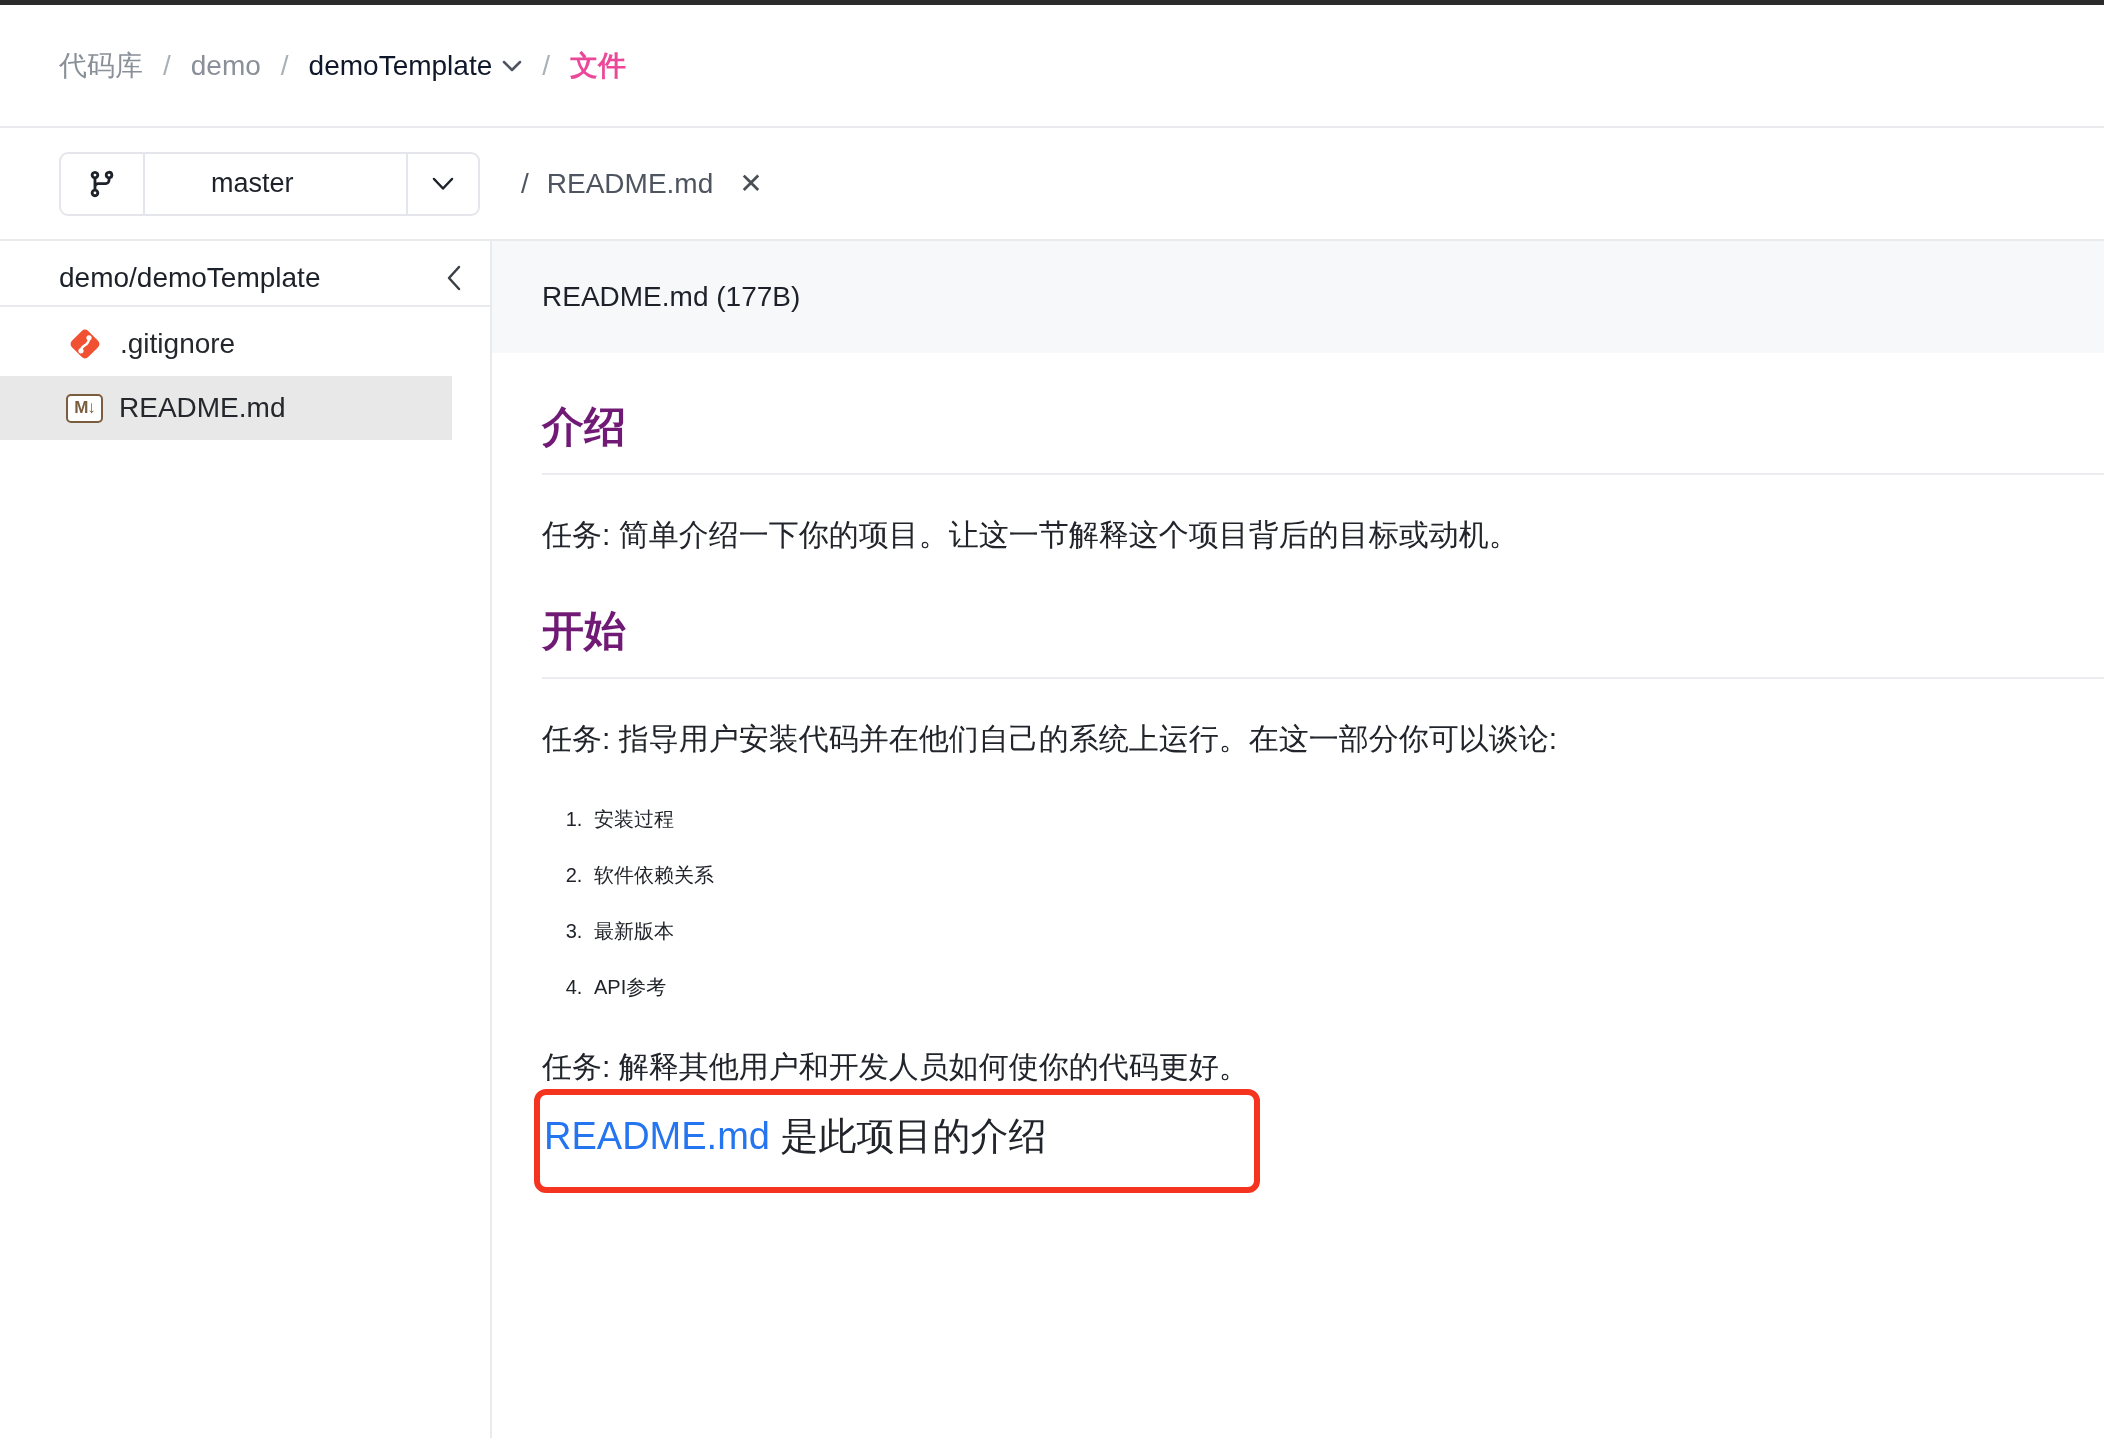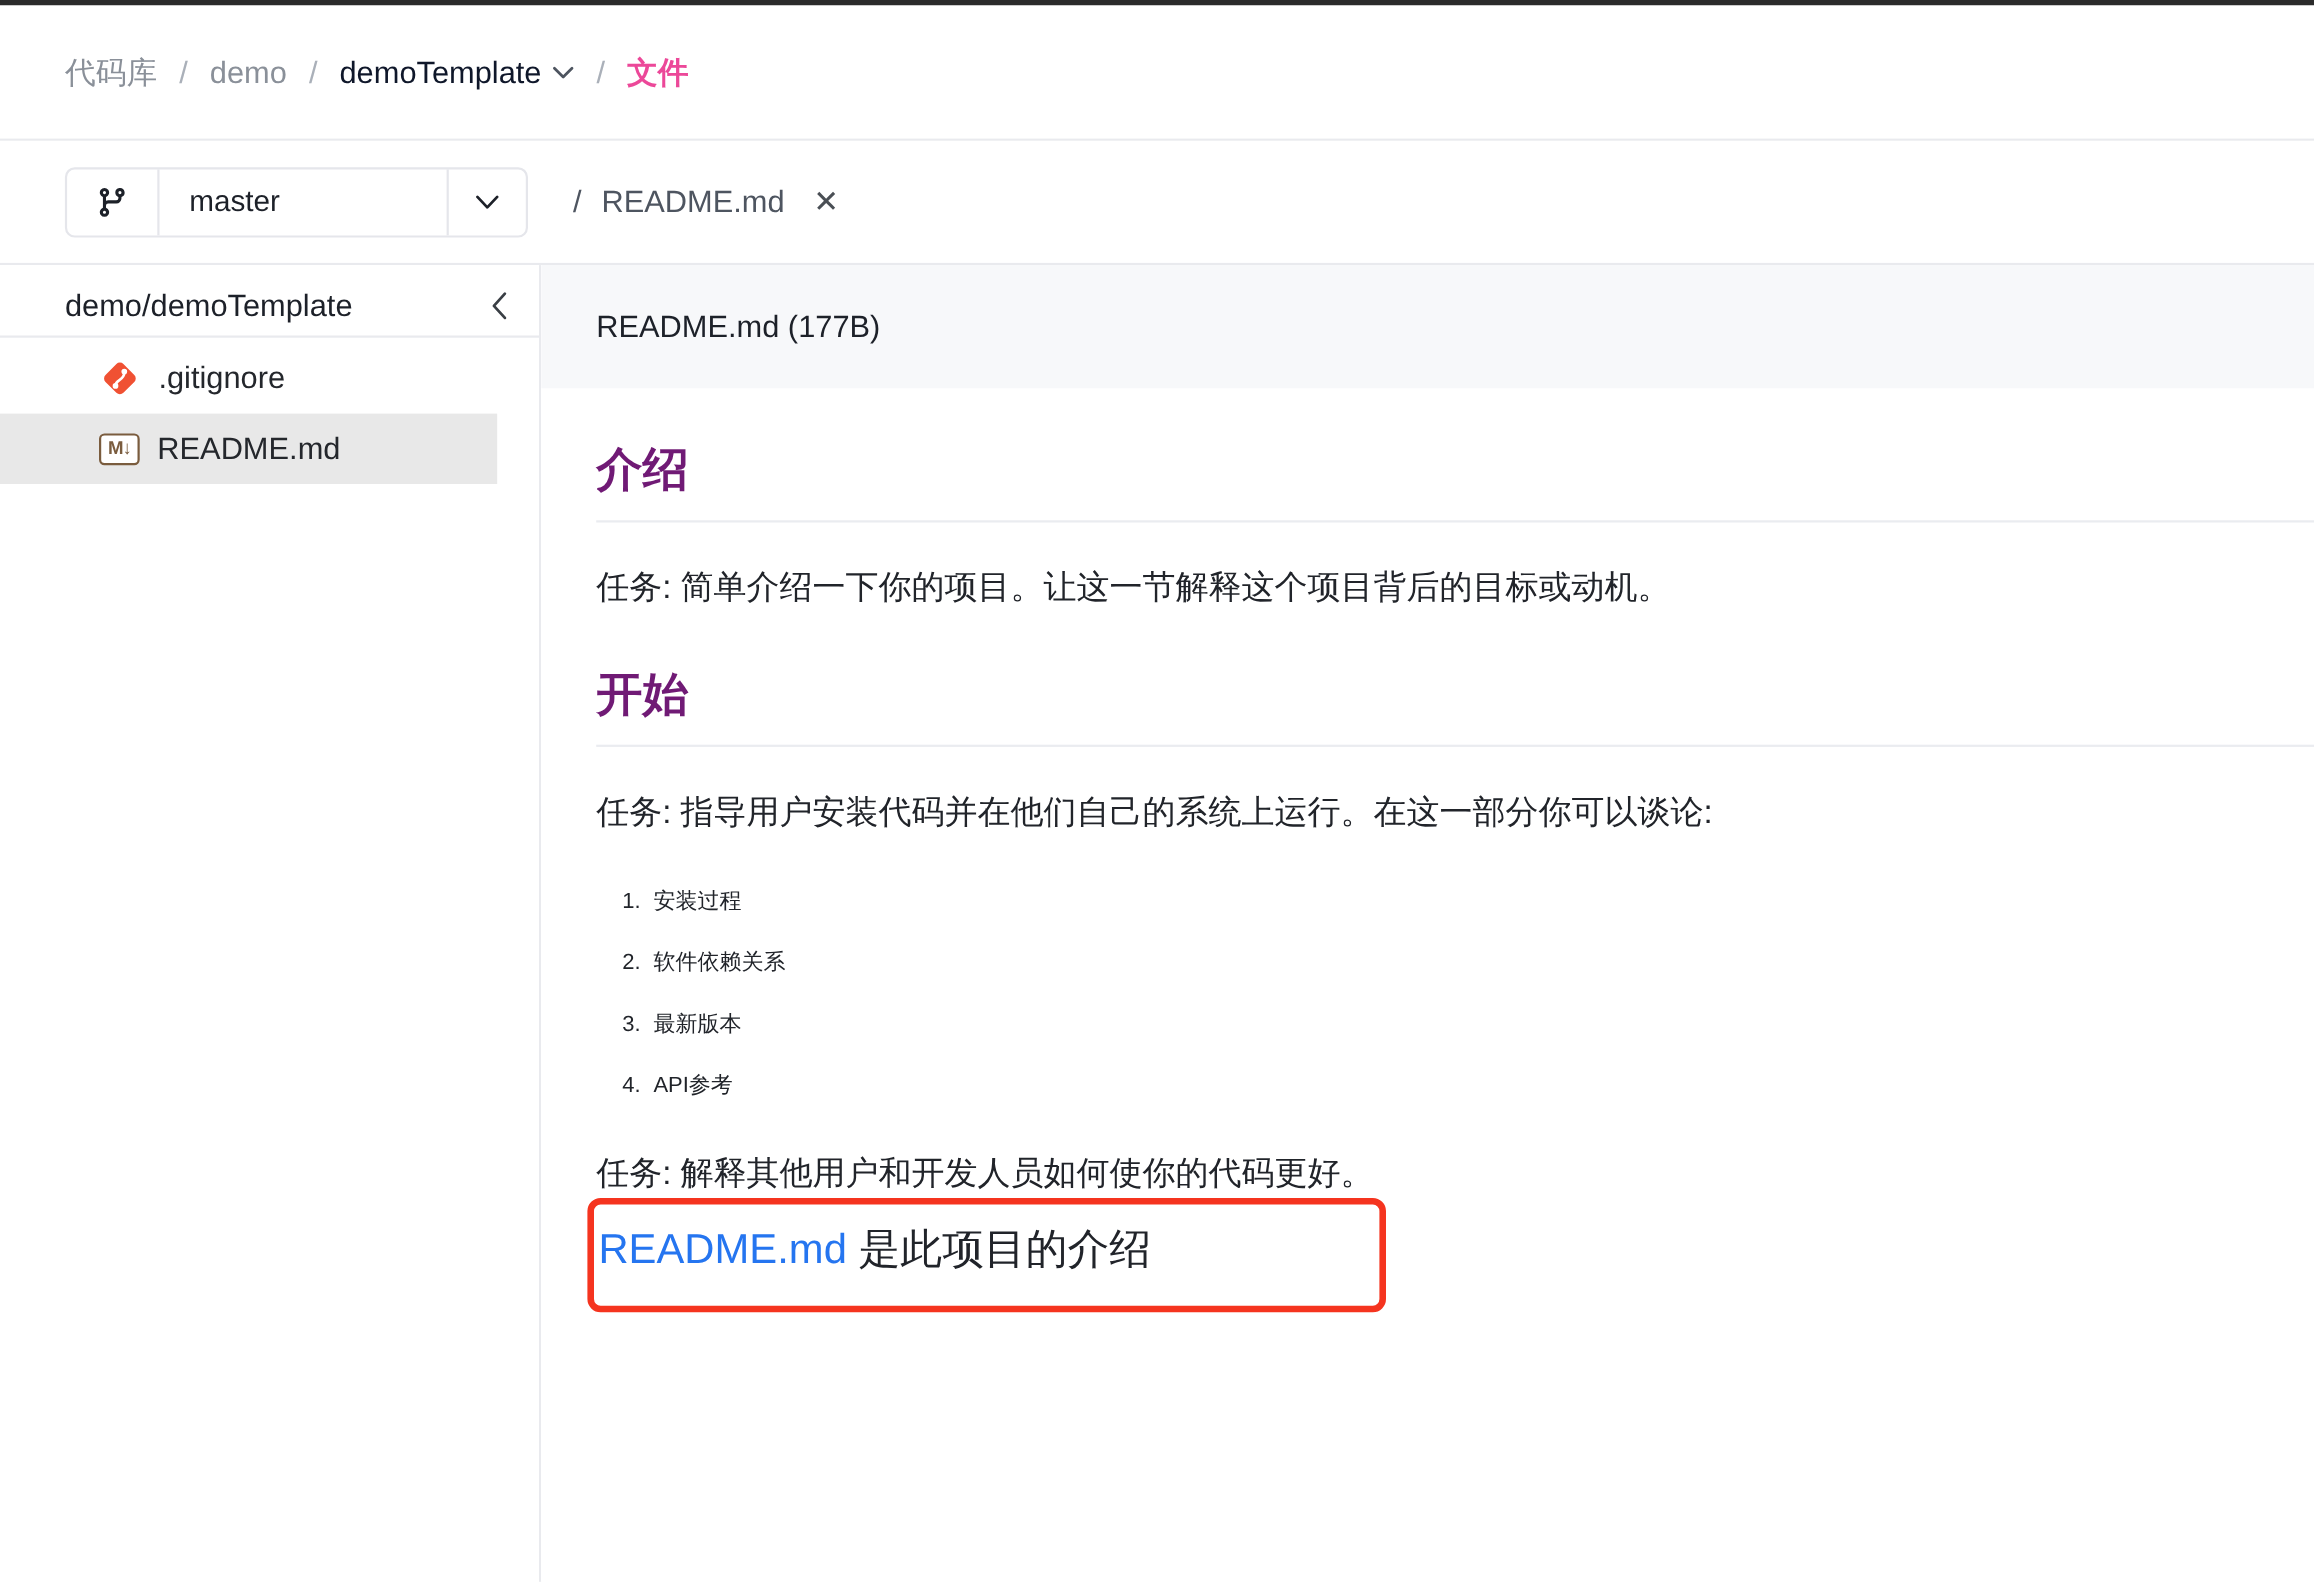--- a/index.html
+++ b/index.html
@@ -16,21 +16,21 @@
   .crumb.mid { color: #0f172a; display: inline-flex; align-items: center; gap: 10px; }
   .crumb.current { color: #ec4899; font-weight: 700; cursor: default; }
   .sep { color: #aab0b9; font-size: 28px; margin: 0 20px; }
   .chev-svg { display: inline-block; }
 
   
   .toolbar { height: 113px; display: flex; align-items: center;
     border-bottom: 2px solid #e9eaee; background: #fff; }
   .branch-select { margin-left: 59px; width: 421px; height: 64px;
     border: 2px solid #e5e6eb; border-radius: 9px; display: flex; align-items: stretch;
-    background: #fff; cursor: pointer; }
+    background: #fff; cursor: pointer; gap: 39px; }
   .branch-select .cell { display: flex; align-items: center; }
   .cell.icon-cell { width: 84px; justify-content: center; border-right: 2px solid #e5e6eb; }
   .cell.label-cell { flex: 1; padding-left: 27px; font-size: 27px; color: #1d2129; }
   .cell.chev-cell { width: 72px; justify-content: center; border-left: 2px solid #e5e6eb; }
 
   .open-file-tab { margin-left: 41px; display: flex; align-items: center; font-size: 28px; color: #4e5560; }
   .open-file-tab .slash { margin-right: 18px; }
   .open-file-tab .close { margin-left: 26px; font-size: 28px; color: #4a4f55; cursor: pointer; }
 
   
@@ -38,21 +38,21 @@
 
   aside.sidebar { width: 492px; border-right: 2px solid #e9eaee; background: #fff; flex: none; }
   .sidebar-header { height: 66px; border-bottom: 2px solid #e9eaee;
     display: flex; align-items: center; justify-content: space-between;
     padding: 10px 28px 0 59px; }
   .repo-title { font-size: 28px; color: #1d2129; }
   .collapse-btn { cursor: pointer; display: flex; align-items: center; }
 
   .file-list { padding-top: 5px; }
   .file-row { height: 64px; display: flex; align-items: center; gap: 16px;
-    padding-left: 90px; font-size: 28px; color: #24272c; cursor: pointer; }
+    padding-left: 66px; font-size: 28px; color: #24272c; cursor: pointer; }
   .file-row.selected { background: #e8e8e8; width: 452px; }
 
   .git-file-icon { width: 38px; height: 38px; display: flex; align-items: center; justify-content: center; }
   .md-file-icon { width: 37px; height: 29px; border: 2.5px solid var(--markdown_icon_brown, #7a5c3e);
     border-radius: 5px; background: #fff; color: var(--markdown_icon_brown, #7a5c3e);
     font-size: 17px; font-weight: 700; letter-spacing: -1px;
     display: flex; align-items: center; justify-content: center; }
 
   main.viewer { flex: 1; background: #fff; overflow: hidden; }
   .file-header { height: 112px; background: #f7f8fa; display: flex; align-items: center;

